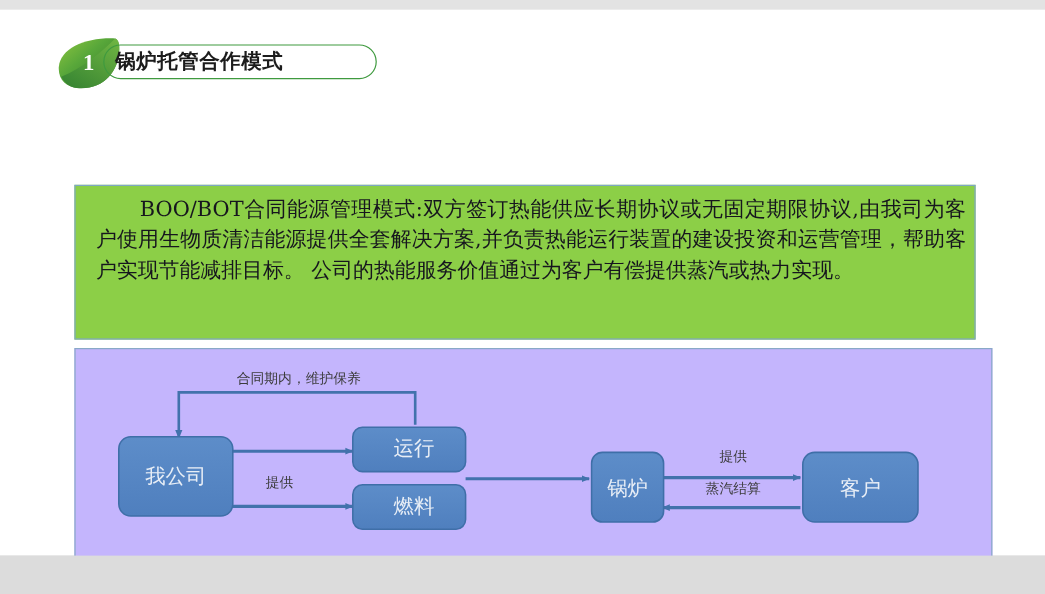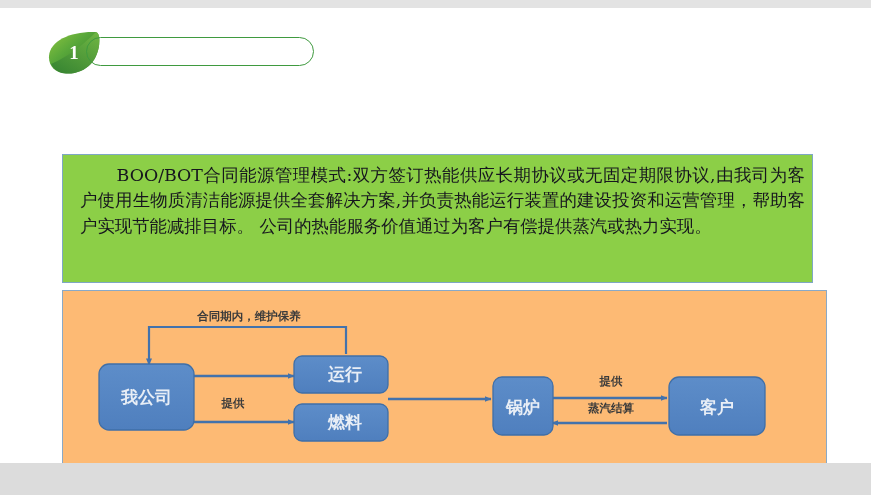--- a/index.html
+++ b/index.html
@@ -113,24 +113,23 @@
     word-break: break-all;
   }
 
   
   #diagram-box {
     position: absolute;
     left: 62px;
     top: 282px;
     width: 765px;
     height: 181px;
-    background: #fdba74;
+    background: #c4b5fd;
     border: 1px solid #89a9c7;
     box-sizing: border-box;
-    font-weight: bold;
   }
   #diagram-svg {
     position: absolute;
     left: 0;
     top: 0;
   }
   .dnode-text {
     font-family: "DejaVu Serif", "Liberation Serif", serif;
     fill: #e8eef6;
     font-size: 17px;
@@ -167,20 +166,21 @@
         </linearGradient>
       </defs>
       <path d="M50,2 C26,1 4,10 3,26 C2.4,36 9,43 20,43.5 C40,44.4 53,30 53.4,11 C53.5,6 52.5,3 50,2 Z" fill="url(#leafGrad)"></path>
       <path d="M50,2 C40,12 24,26 5,34 C9,41 14,43.4 20,43.5 C40,44.4 53,30 53.4,11 C53.5,6 52.5,3 50,2 Z" fill="url(#leafGrad2)" opacity="0.85"></path>
     </svg>
 
     <div id="title-pill"></div>
 
     <div id="leaf-number">1</div>
 
+    <div id="title-text">锅炉托管合作模式</div>
   </div>
 
   <div id="desc-box">
     <div id="desc-text">BOO/BOT合同能源管理模式:双方签订热能供应长期协议或无固定期限协议,由我司为客户使用生物质清洁能源提供全套解决方案,并负责热能运行装置的建设投资和运营管理，帮助客户实现节能减排目标。 公司的热能服务价值通过为客户有偿提供蒸汽或热力实现。</div>
   </div>
 
   <div id="diagram-box">
     <svg id="diagram-svg" width="749" height="179" viewBox="0 0 749 179">
       <defs>
         <marker id="arrowR" markerWidth="7" markerHeight="7" refX="6.2" refY="3.2" orient="auto" markerUnits="userSpaceOnUse">

